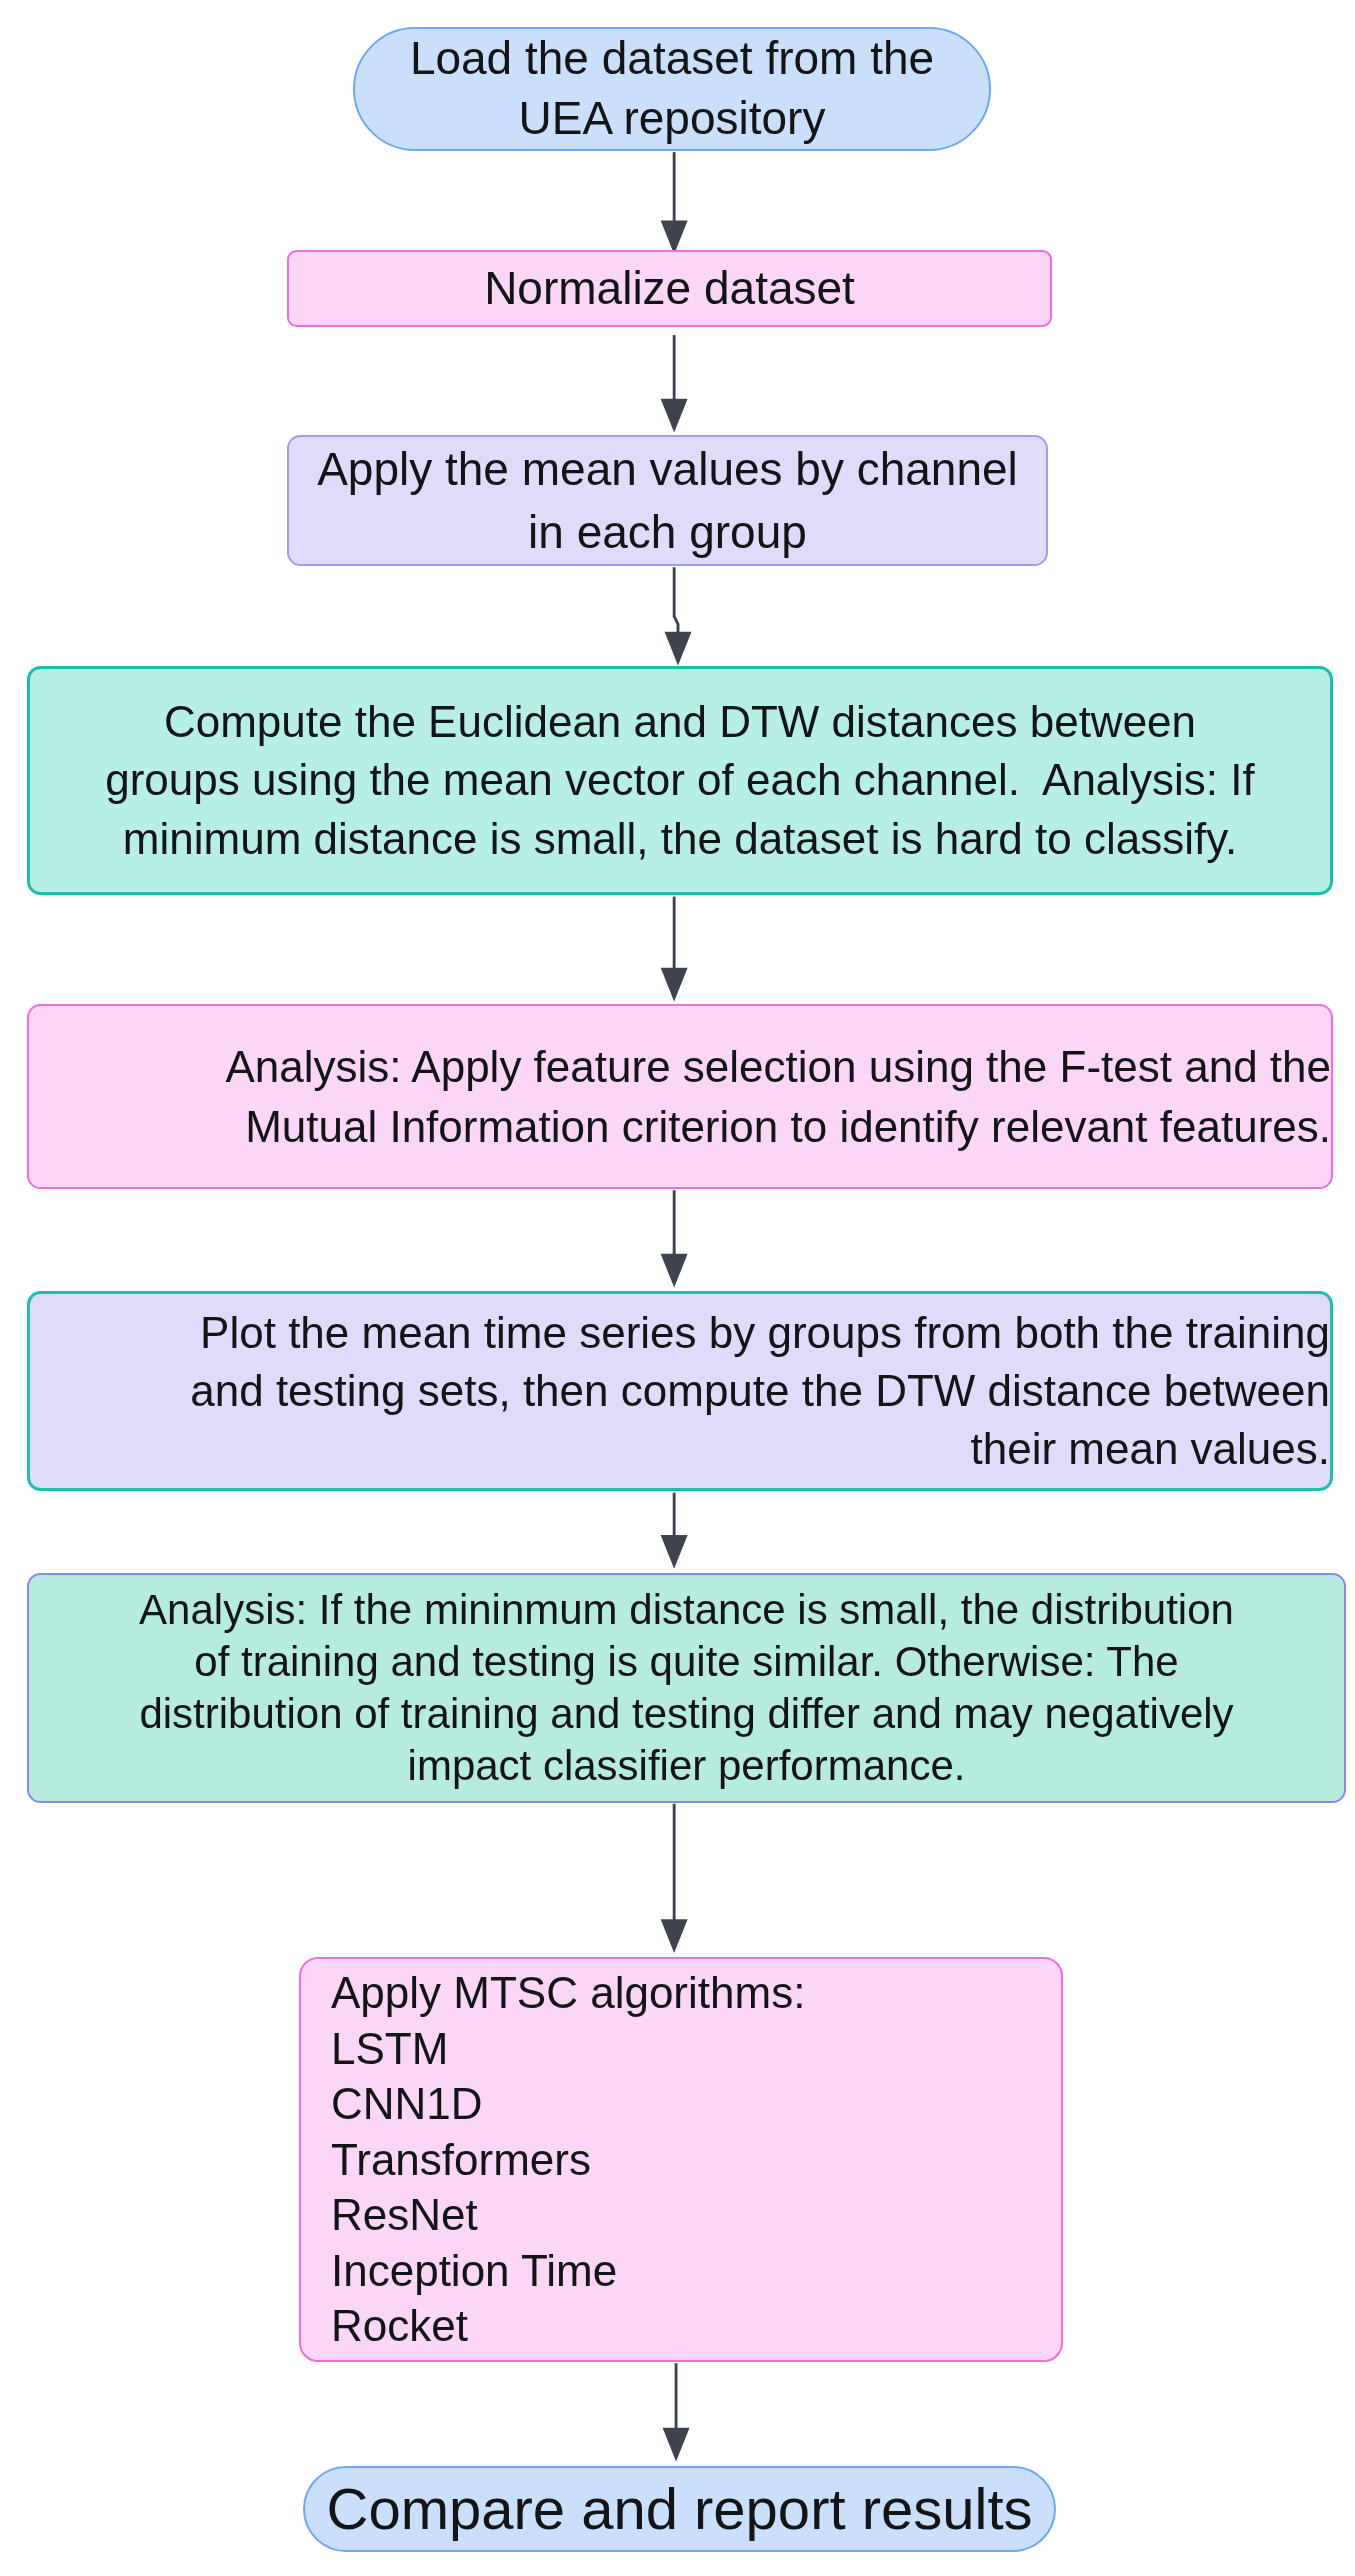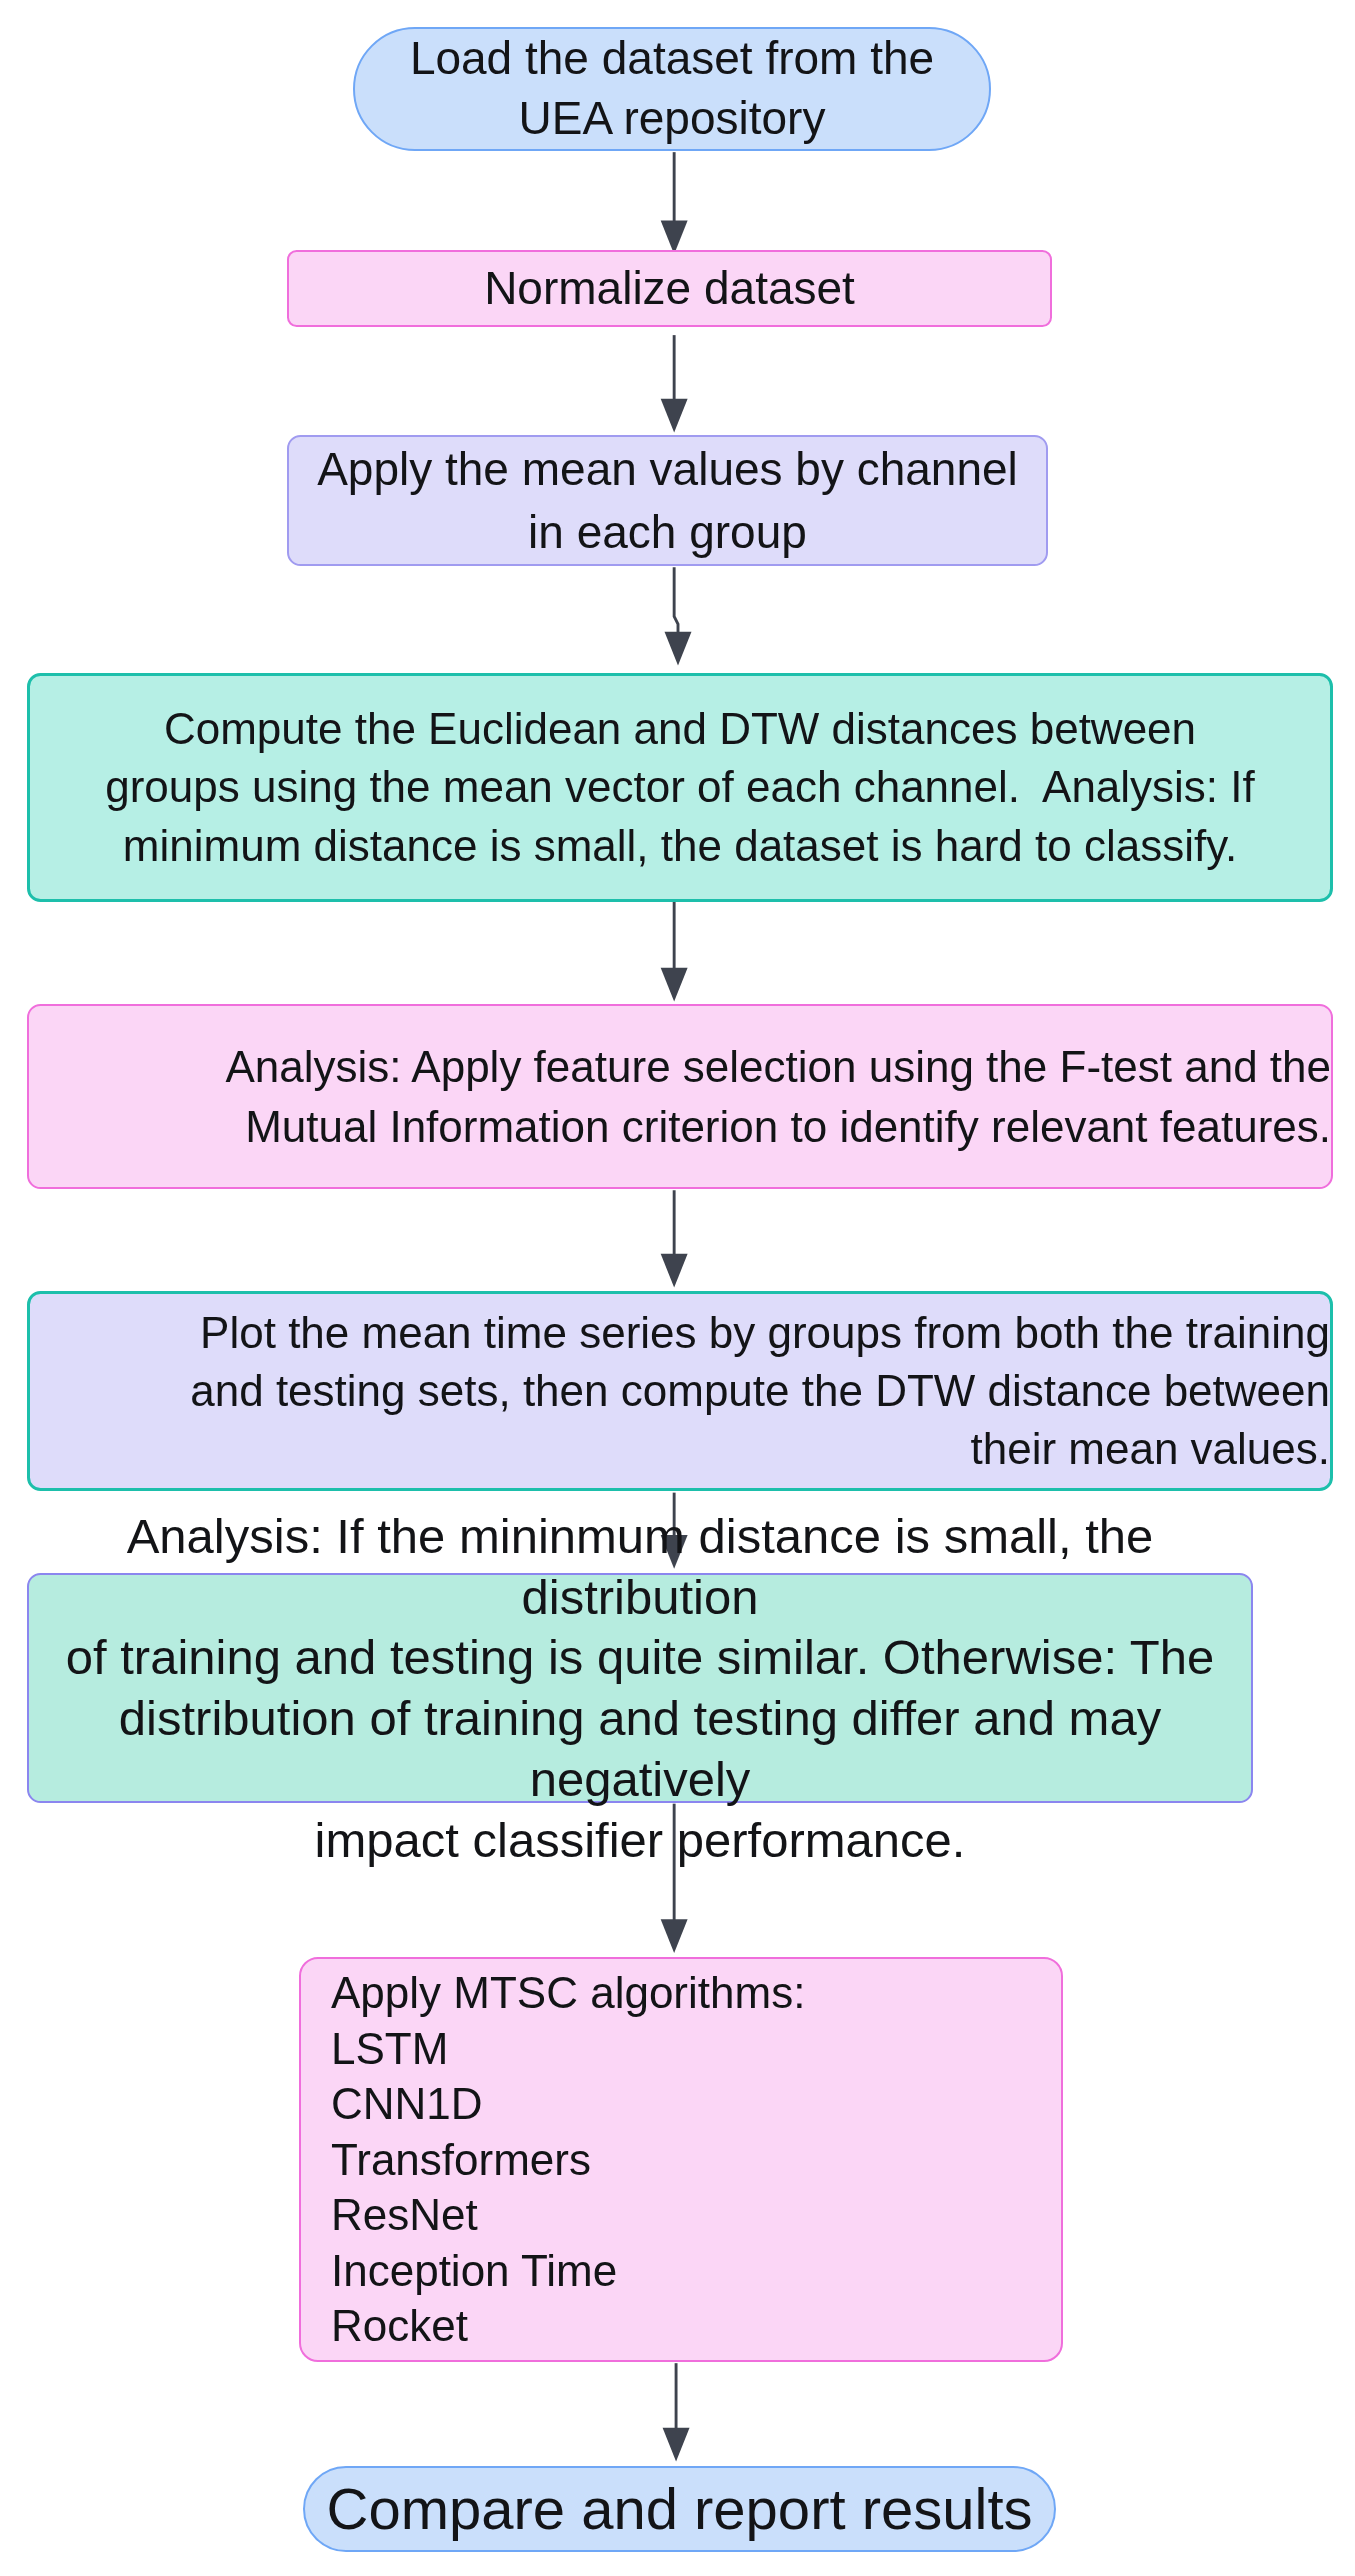--- a/index.html
+++ b/index.html
@@ -13,24 +13,24 @@
     position:absolute;box-sizing:border-box;
     display:flex;align-items:center;justify-content:center;
     text-align:center;border-style:solid;border-width:2.9px;
     background:#eee;border-color:#999;
   }
   .node .lbl{white-space:pre-wrap;display:block;width:100%;}
   
   .n1{left:353px;top:27px;width:638px;height:124px;border-radius:62px;font-size:46px;line-height:1.30;}
   .n2{left:287px;top:250px;width:765px;height:77px;border-radius:9.6px;font-size:46px;line-height:1.2;}
   .n3{left:287px;top:435px;width:761px;height:131px;border-radius:13.5px;font-size:46px;line-height:1.35;}
-  .n4{left:27px;top:666px;width:1306px;height:229px;border-radius:13.5px;border-width:3.9px;font-size:44px;line-height:1.33;margin-top:7px;}
+  .n4{left:27px;top:666px;width:1306px;height:229px;border-radius:13.5px;border-width:3.9px;font-size:44px;line-height:1.33;}
   .n5{left:27px;top:1004px;width:1306px;height:185px;border-radius:13.5px;font-size:44px;line-height:1.35;}
   .n6{left:27px;top:1291px;width:1306px;height:200px;border-radius:13.5px;border-width:3.9px;font-size:44px;line-height:1.32;text-align:right;}
-  .n7{left:27px;top:1573px;width:1226px;height:230px;border-radius:13.5px;font-size:49px;line-height:1.24;justify-content:flex-end;}
+  .n7{left:27px;top:1573px;width:1319px;height:230px;border-radius:13.5px;font-size:42px;line-height:1.24;justify-content:flex-end;}
   .n8{left:299px;top:1957px;width:764px;height:405px;border-radius:19px;font-size:44px;line-height:1.26;
       justify-content:flex-start;text-align:left;padding-left:30px;}
   .n9{left:303px;top:2466px;width:753px;height:86px;border-radius:43px;font-size:58px;line-height:1.2;}
   #connectors{position:absolute;left:0;top:0;width:1356px;height:2576px;pointer-events:none;}
   .arrow-line{fill:none;stroke:#3e434e;stroke-width:3;}
   .arrow-head{fill:#3e434e;stroke:none;}
 </style>
 </head>
 <body>
 

